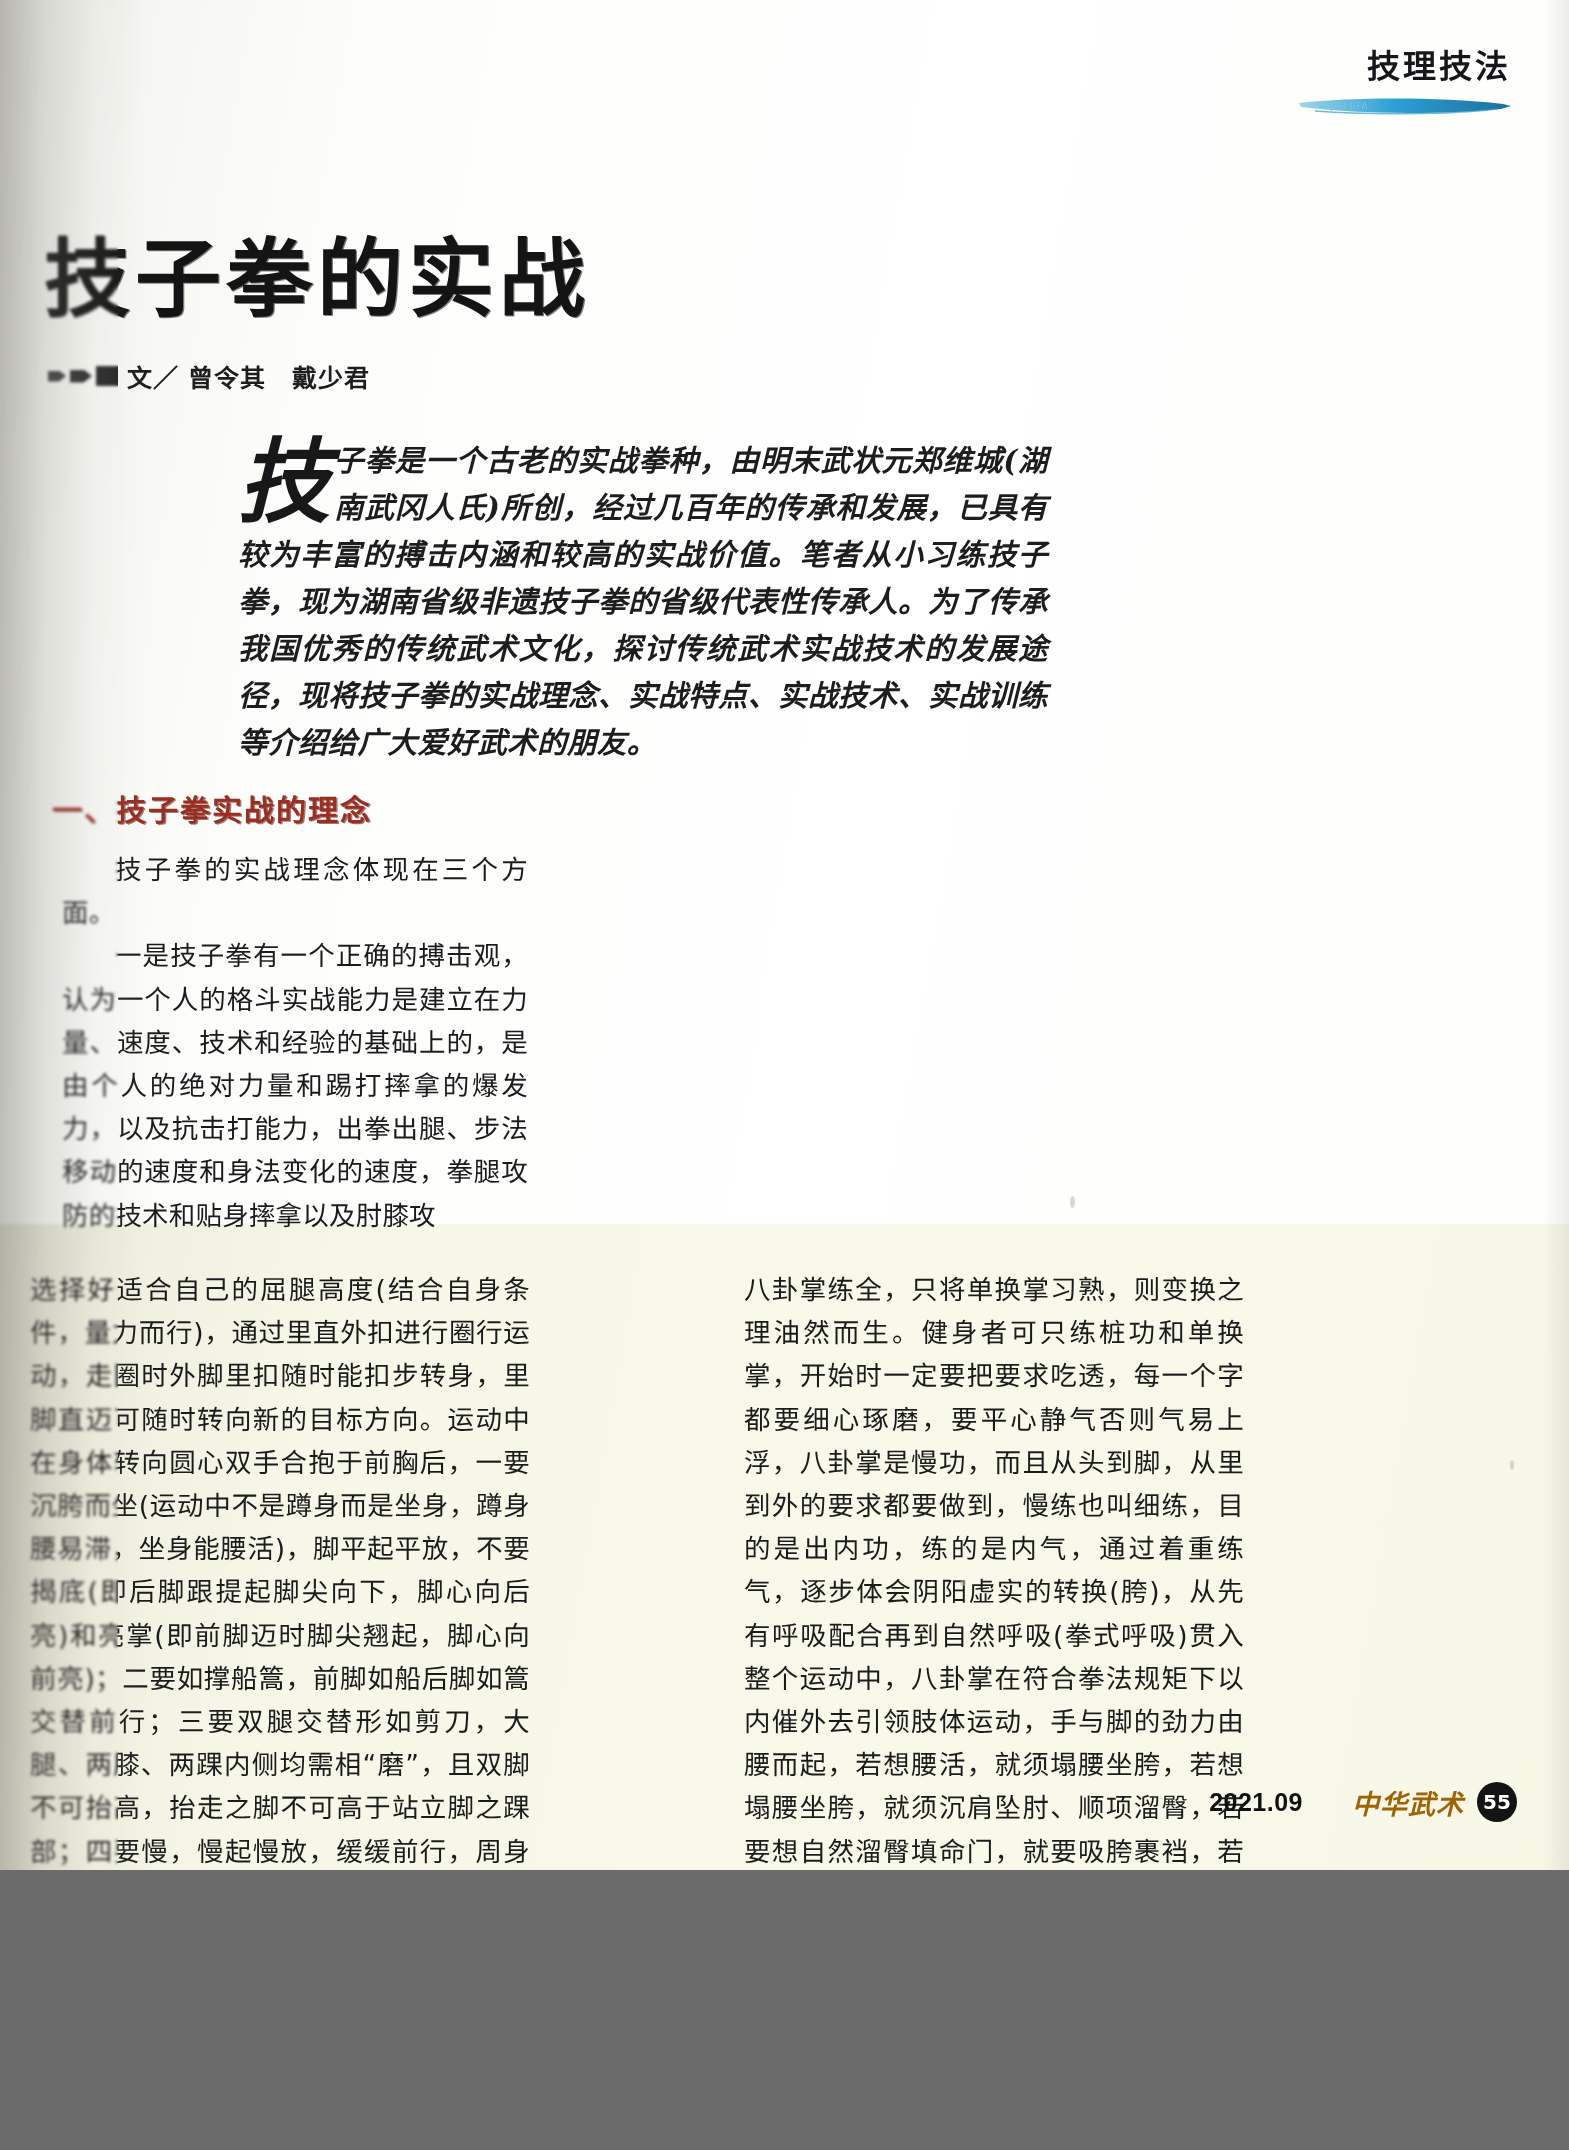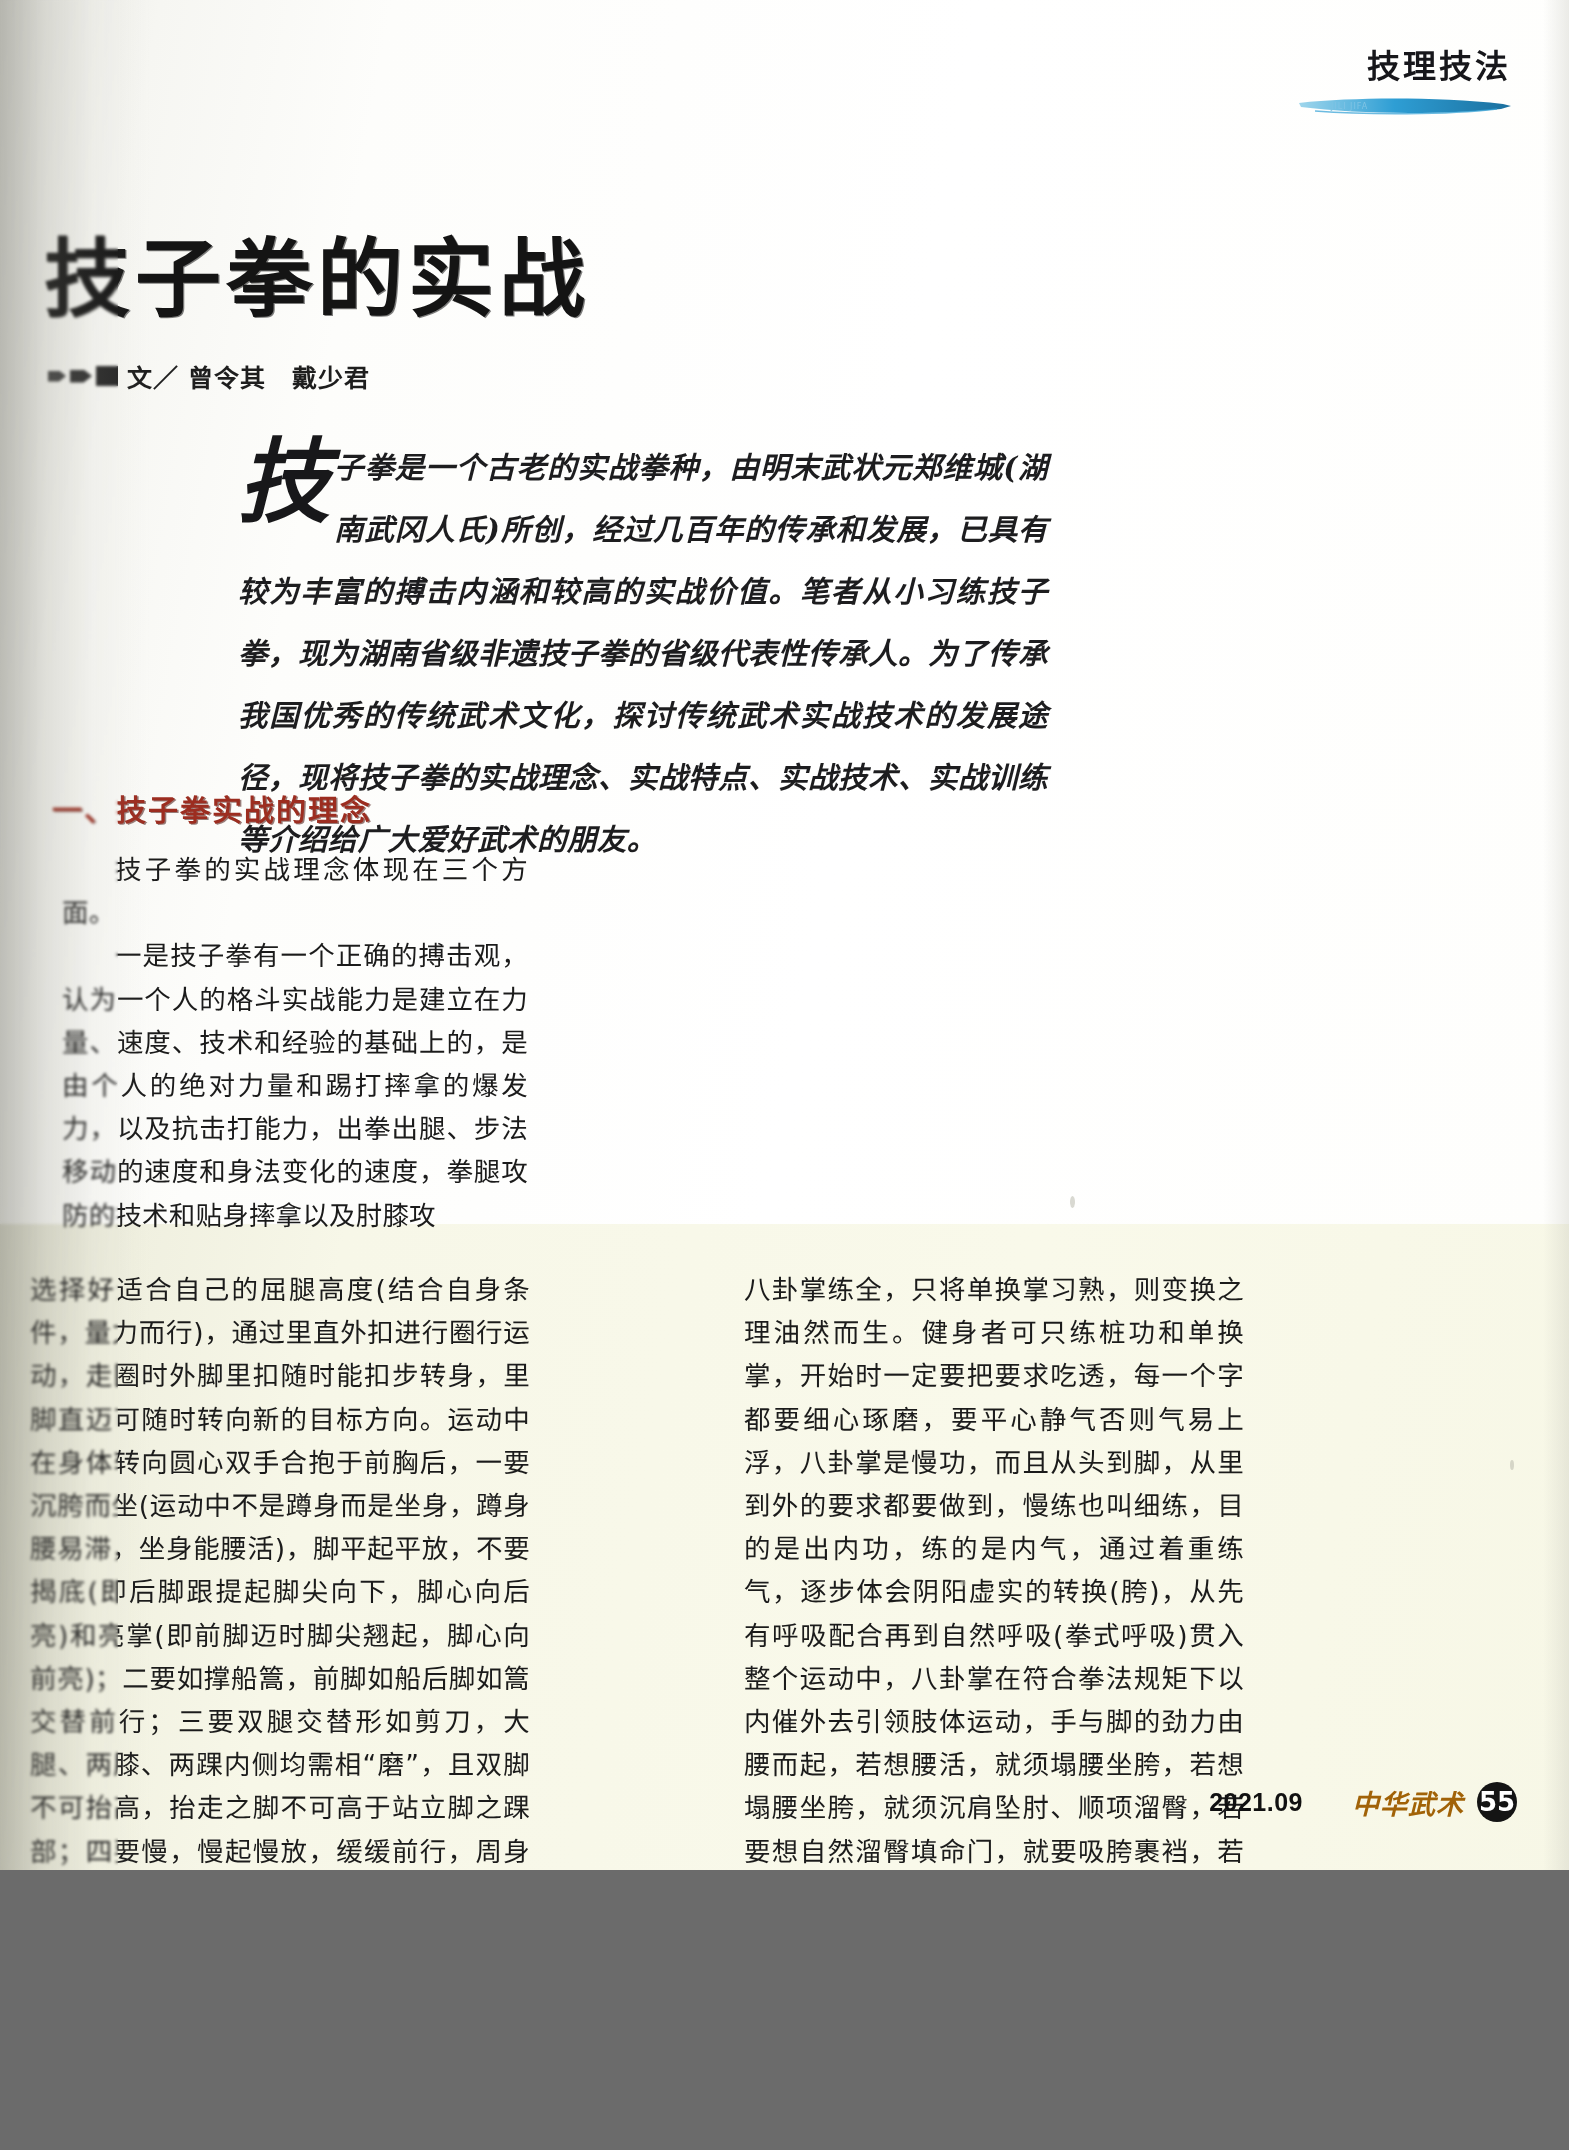--- a/index.html
+++ b/index.html
@@ -131,21 +131,21 @@
     font-size: 92px;
     line-height: 0.92;
     margin: 4px 4px 0 0;
     color: #18181a;
   }
   .intro-text {
     font-family: "DejaVu Serif", "Liberation Serif", serif;
     font-style: italic;
     font-weight: 600;
     font-size: 29.5px;
-    line-height: 62px;
+    line-height: 47px;
     letter-spacing: 0.4px;
     color: #1d1d1f;
     text-align: justify;
   }
 
   
   .col {
     position: absolute;
     width: 466px;
     font-family: "DejaVu Sans", "Liberation Sans", sans-serif;
@@ -233,21 +233,21 @@
     margin-left: 36px;
   }
   .footer-pageno {
     width: 40px; height: 40px;
     border-radius: 50%;
     background: #141414;
     color: #fff;
     display: flex; align-items: center; justify-content: center;
     font-family: "DejaVu Sans", "Liberation Sans", sans-serif;
     font-weight: 700;
-    font-size: 26px;
+    font-size: 20px;
   }
 
   
   .speck { position: absolute; background: #b9b9ad; border-radius: 50%; opacity: .55; }
 </style>
 </head>
 <body>
 
 <div class="page">
 

